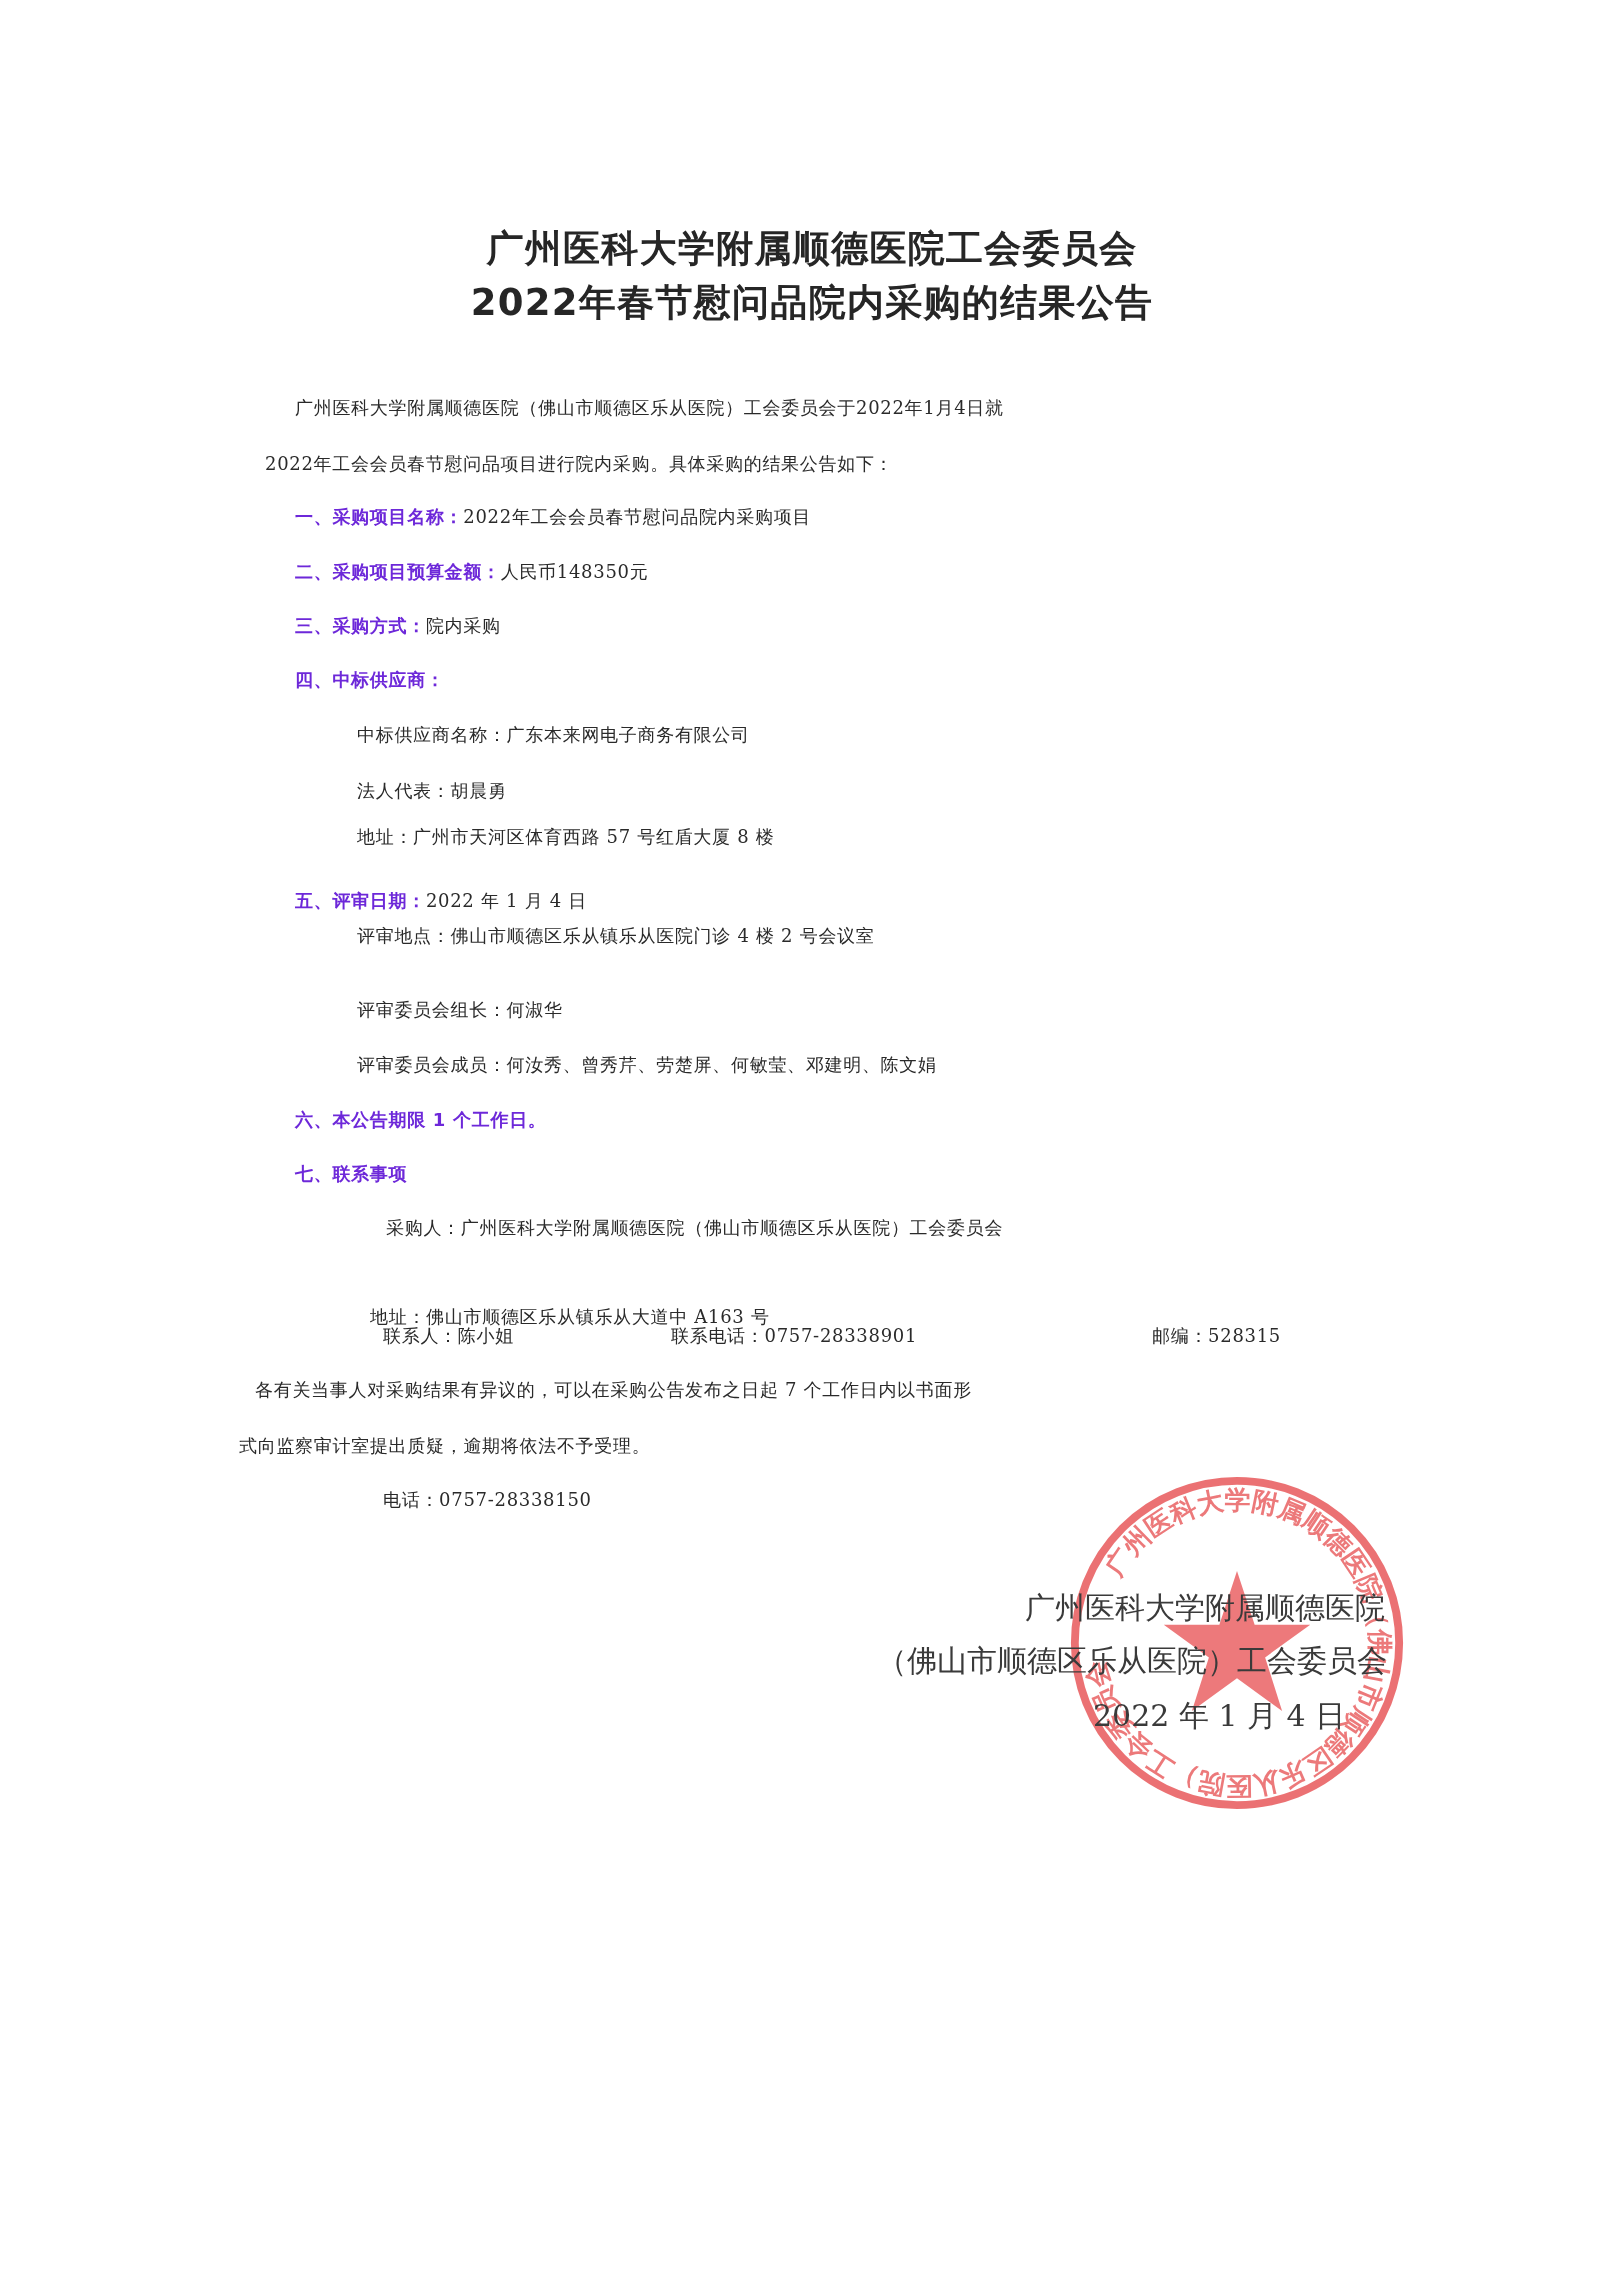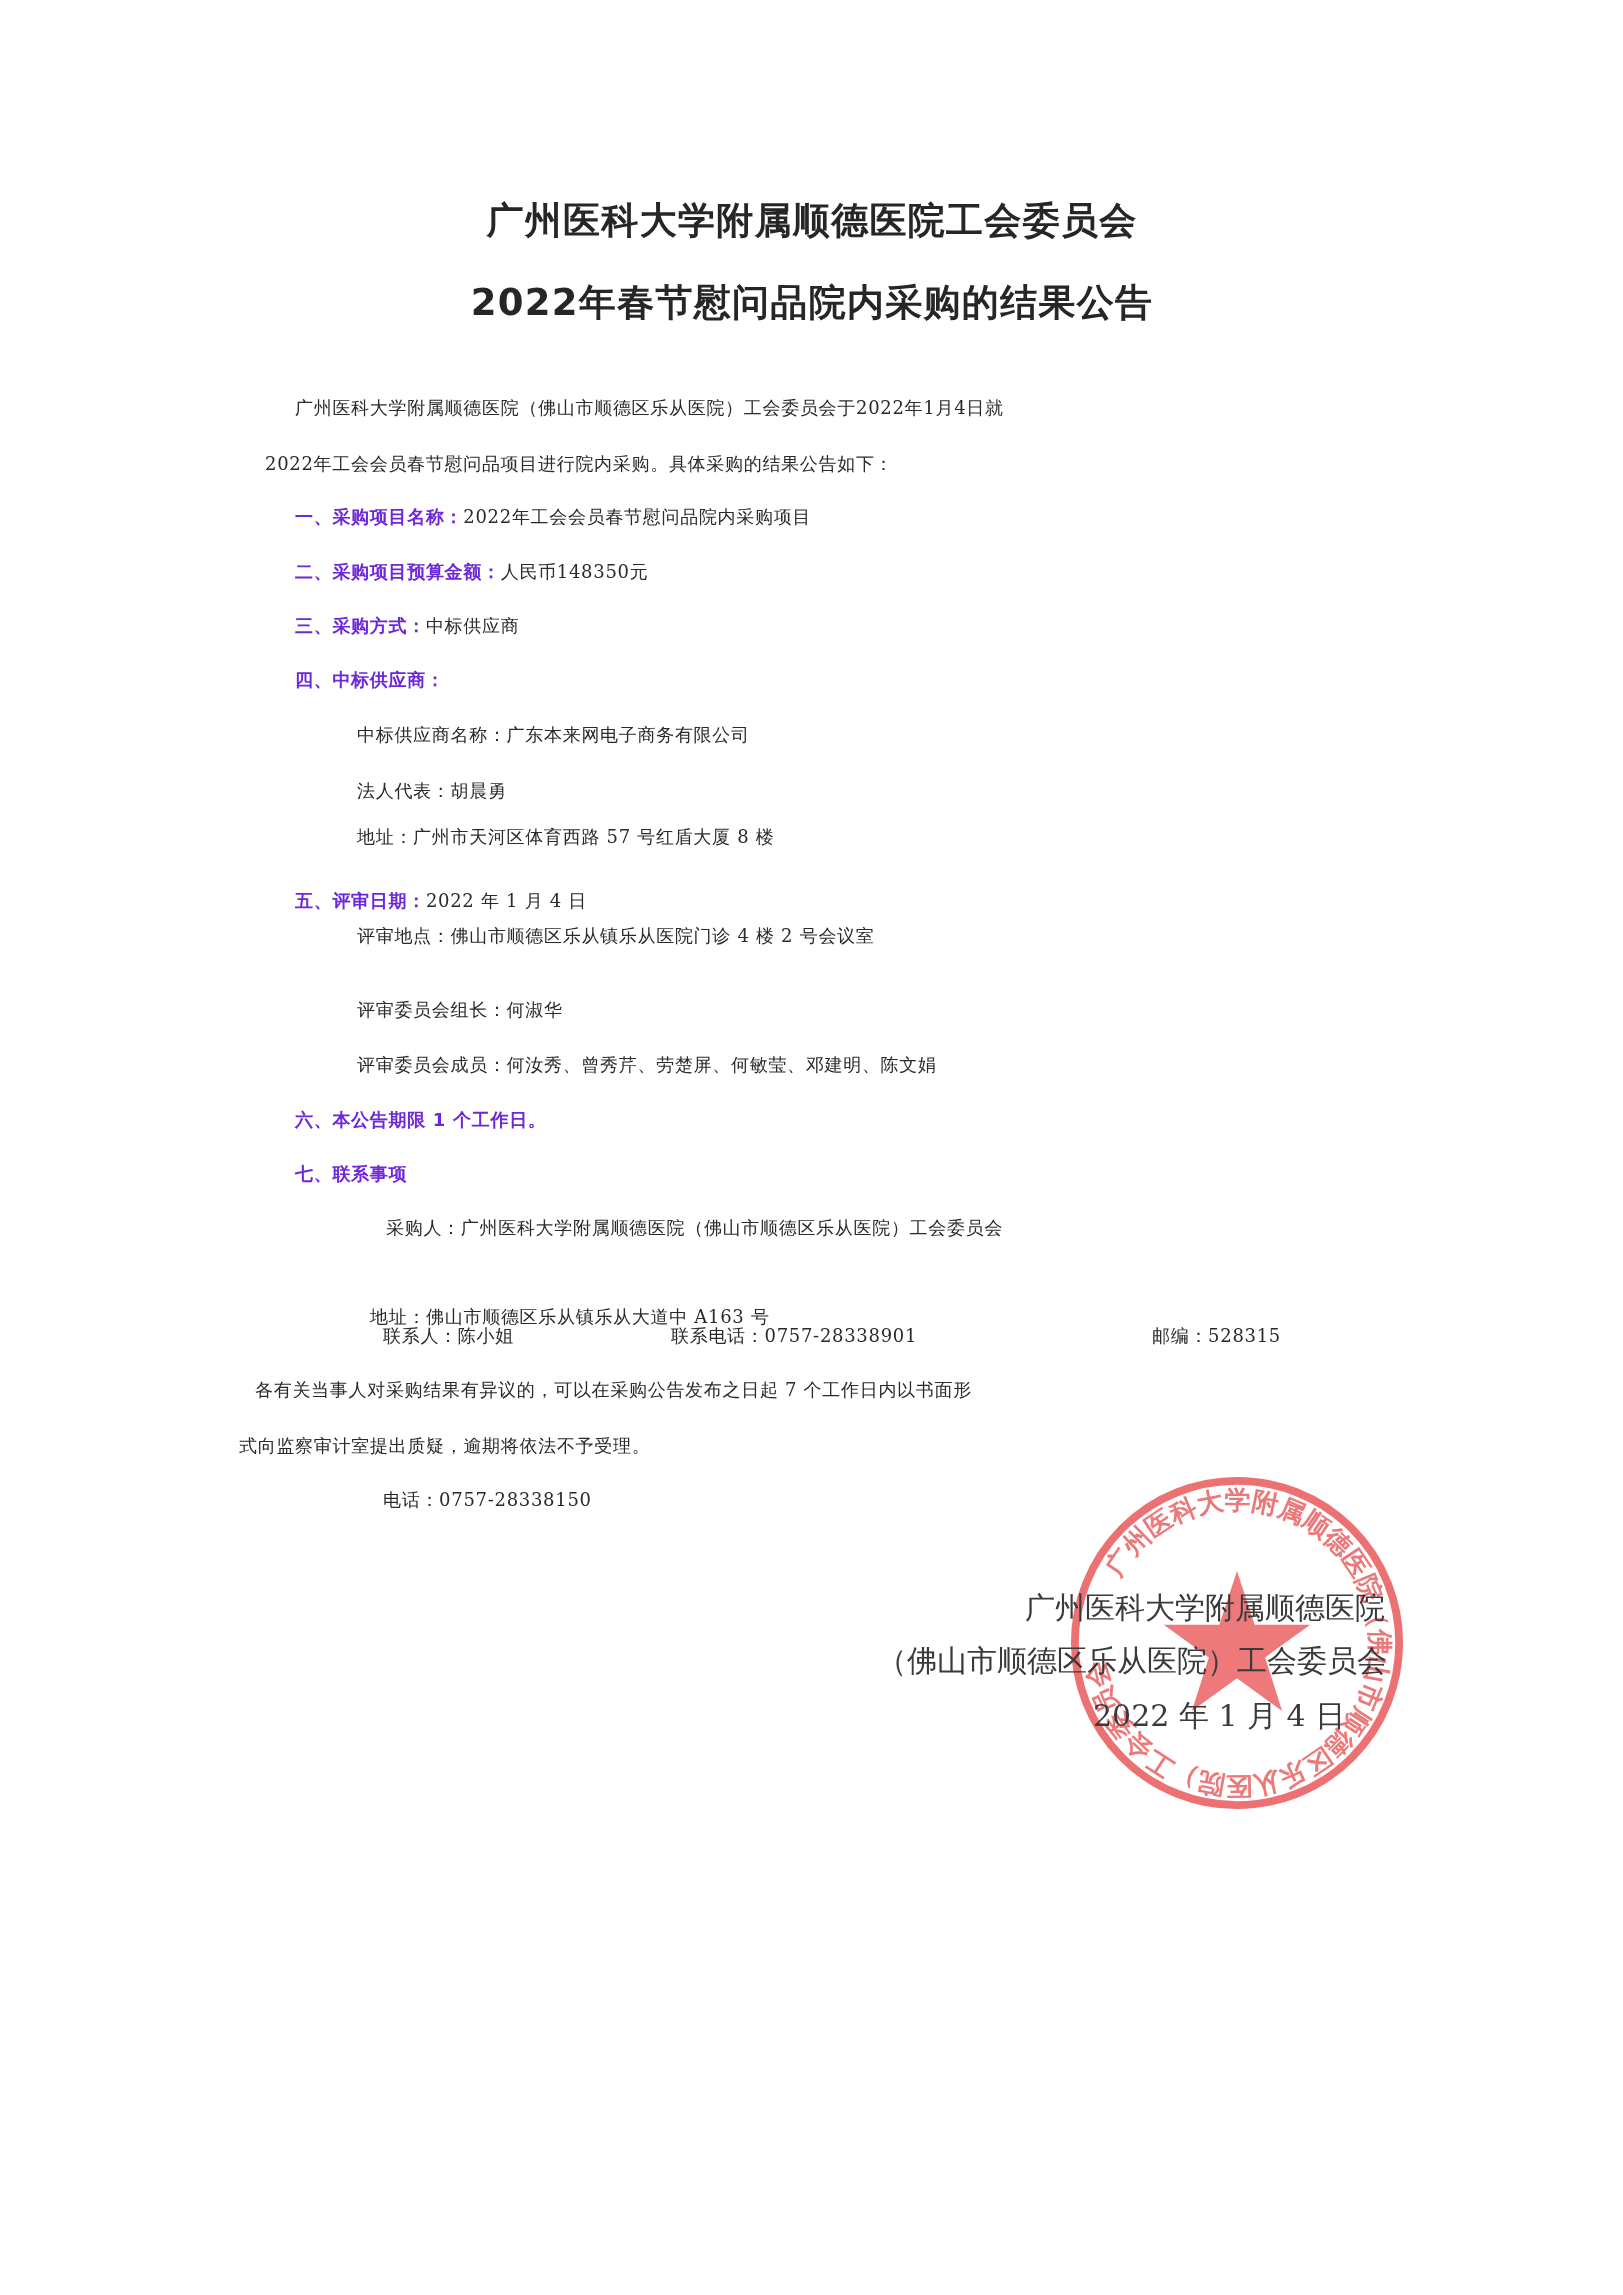--- a/index.html
+++ b/index.html
@@ -9,34 +9,34 @@
            font-family:"DejaVu Sans", "Liberation Sans", sans-serif; font-weight:bold;
            font-size:37px; color:#262626; letter-spacing:1.3px; }
   .line { position:absolute; font-size:18px; white-space:nowrap; letter-spacing:0.7px; }
   .bold { font-family:"DejaVu Sans", "Liberation Sans", sans-serif; font-weight:bold; color:#6d28d9; }
   .sig { position:absolute; font-size:30px; white-space:nowrap; color:#3a3a3a; z-index:2; }
   .stamp { position:absolute; left:1067px; top:1473px; width:340px; height:340px; z-index:1; }
 </style>
 </head>
 <body>
 
-<div class="title" style="top:196px;text-align:center;">广州医科大学附属顺德医院工会委员会</div>
+<div class="title" style="top:224px;text-align:center;">广州医科大学附属顺德医院工会委员会</div>
 <div class="title" style="top:278px;">2022年春节慰问品院内采购的结果公告</div>
 
 <div class="line" style="left:295px; top:396px;">广州医科大学附属顺德医院（佛山市顺德区乐从医院）工会委员会于2022年1月4日就</div>
 <div class="line" style="left:265px; top:452px;">2022年工会会员春节慰问品项目进行院内采购。具体采购的结果公告如下：</div>
 
 <div class="line" style="left:295px; top:505px;">
   <span class="bold">一、采购项目名称：</span><span>2022年工会会员春节慰问品院内采购项目</span>
 </div>
 <div class="line" style="left:295px; top:560px;">
   <span class="bold">二、采购项目预算金额：</span><span>人民币148350元</span>
 </div>
 <div class="line" style="left:295px; top:614px;">
-  <span class="bold">三、采购方式：</span><span>中标供应商</span>
+  <span class="bold">三、采购方式：</span><span>院内采购</span>
 </div>
 <div class="line bold" style="left:295px; top:668px;">四、中标供应商：</div>
 <div class="line" style="left:357px; top:723px;">中标供应商名称：广东本来网电子商务有限公司</div>
 <div class="line" style="left:357px; top:779px;">法人代表：胡晨勇</div>
 <div class="line" style="left:357px; top:825px;">地址：广州市天河区体育西路 57 号红盾大厦 8 楼</div>
 
 <div class="line" style="left:295px; top:889px;">
   <span class="bold">五、评审日期：</span><span>2022 年 1 月 4 日</span>
 </div>
 <div class="line" style="left:357px; top:924px;text-align:center;">评审地点：佛山市顺德区乐从镇乐从医院门诊 4 楼 2 号会议室</div>

